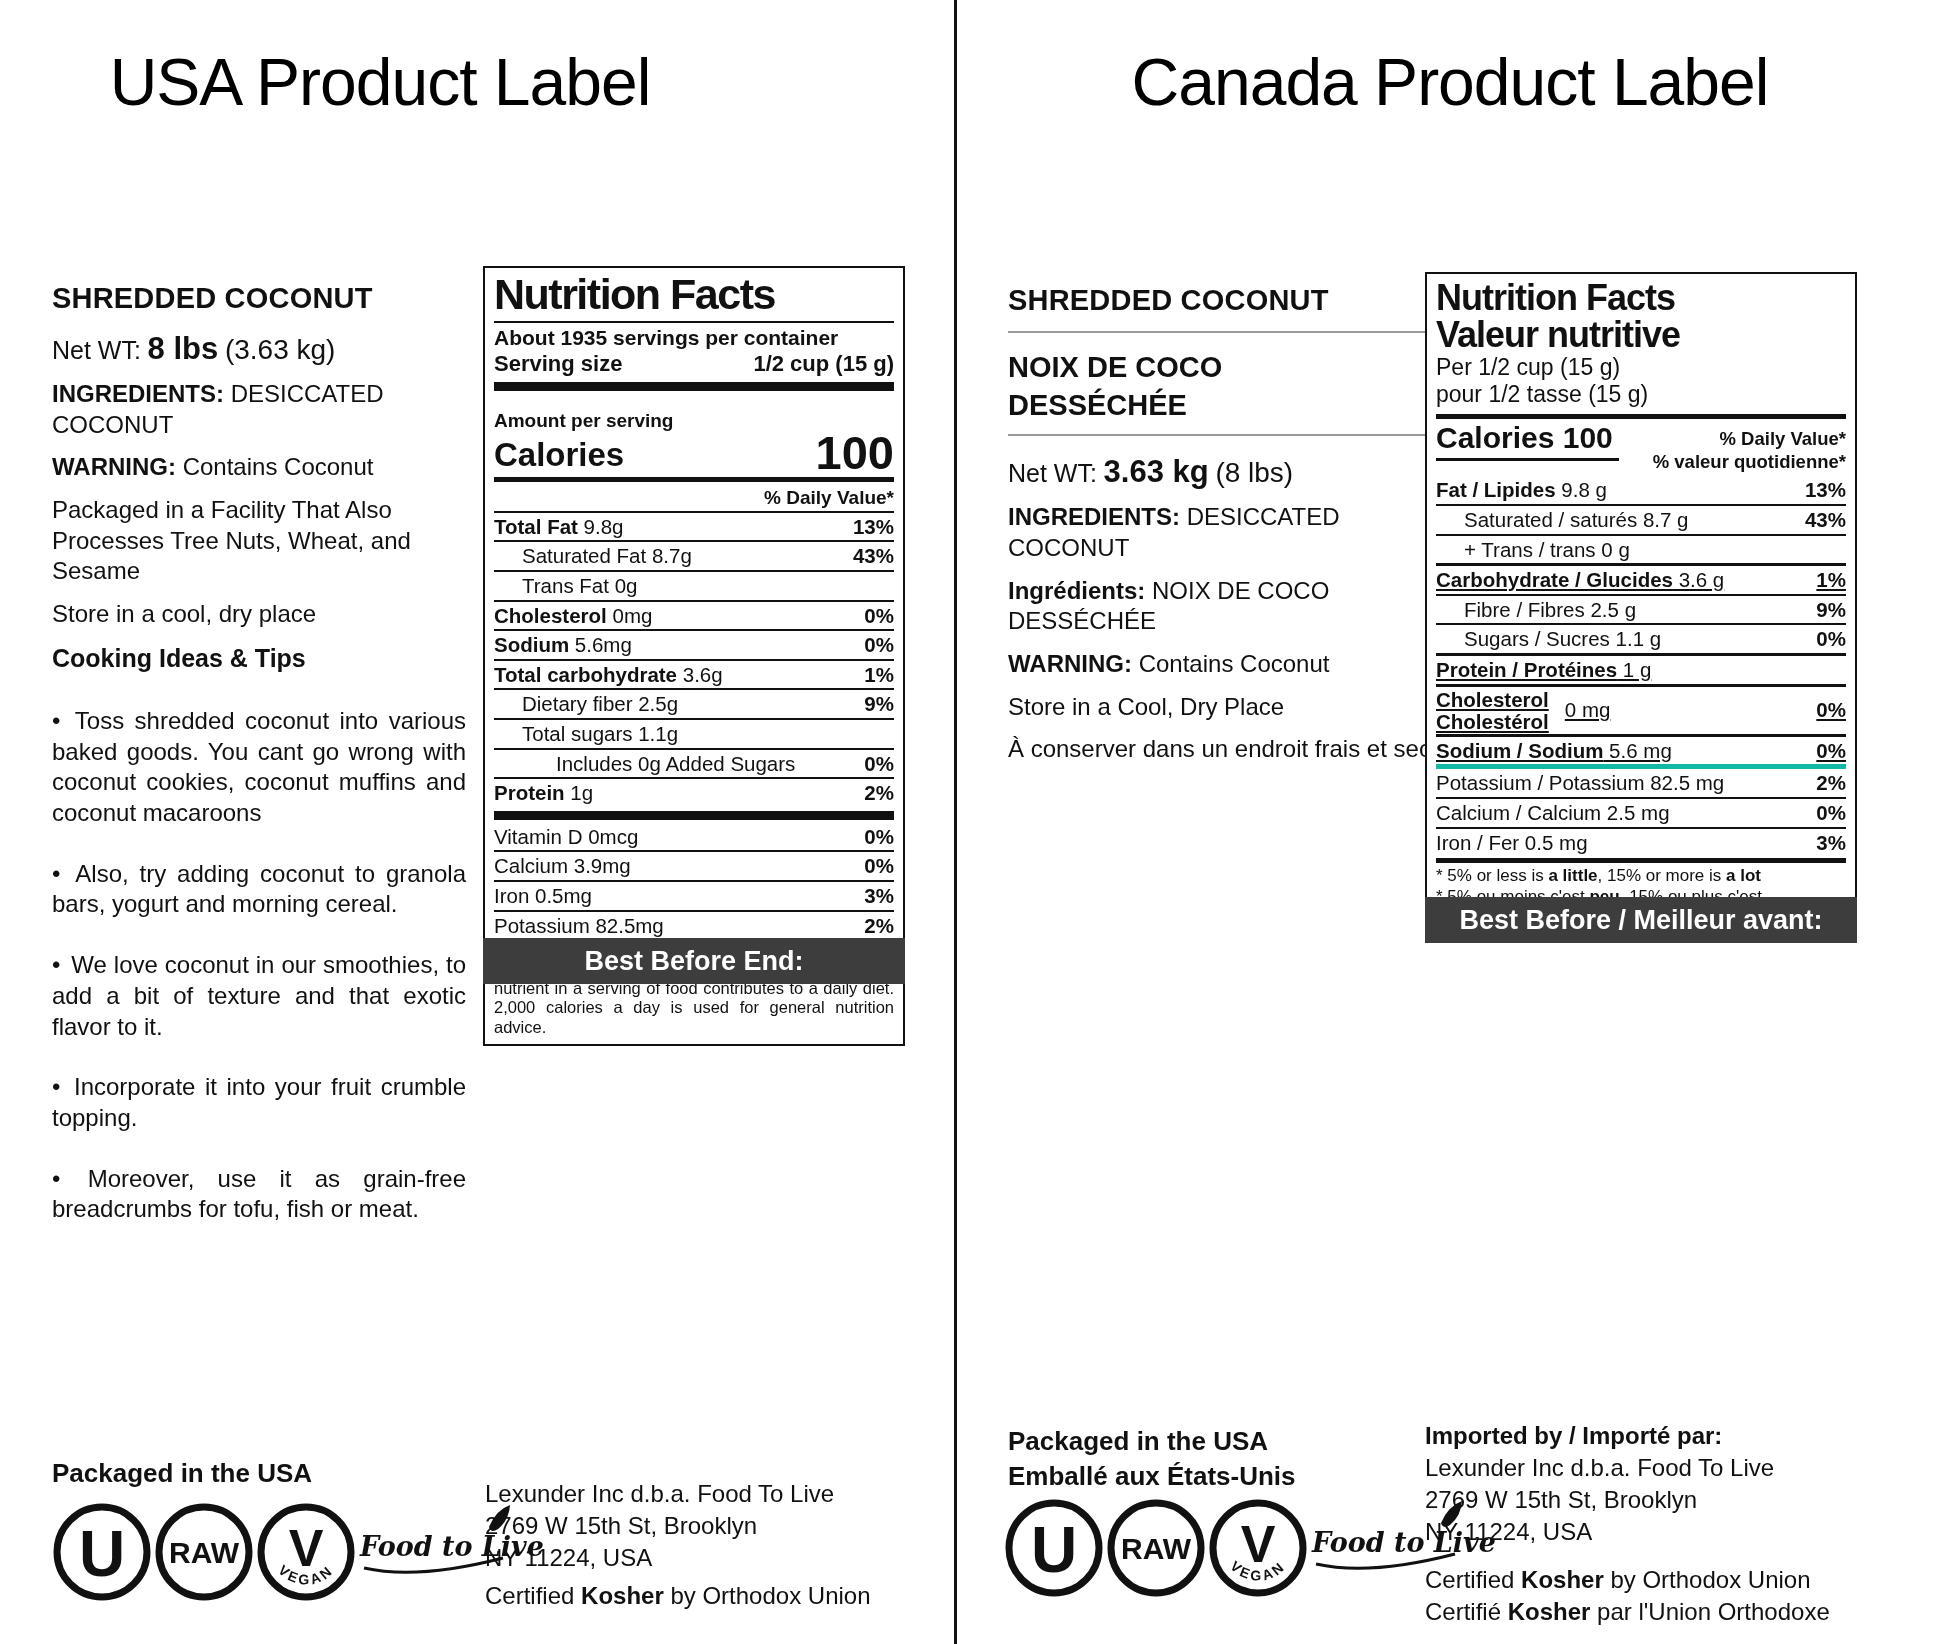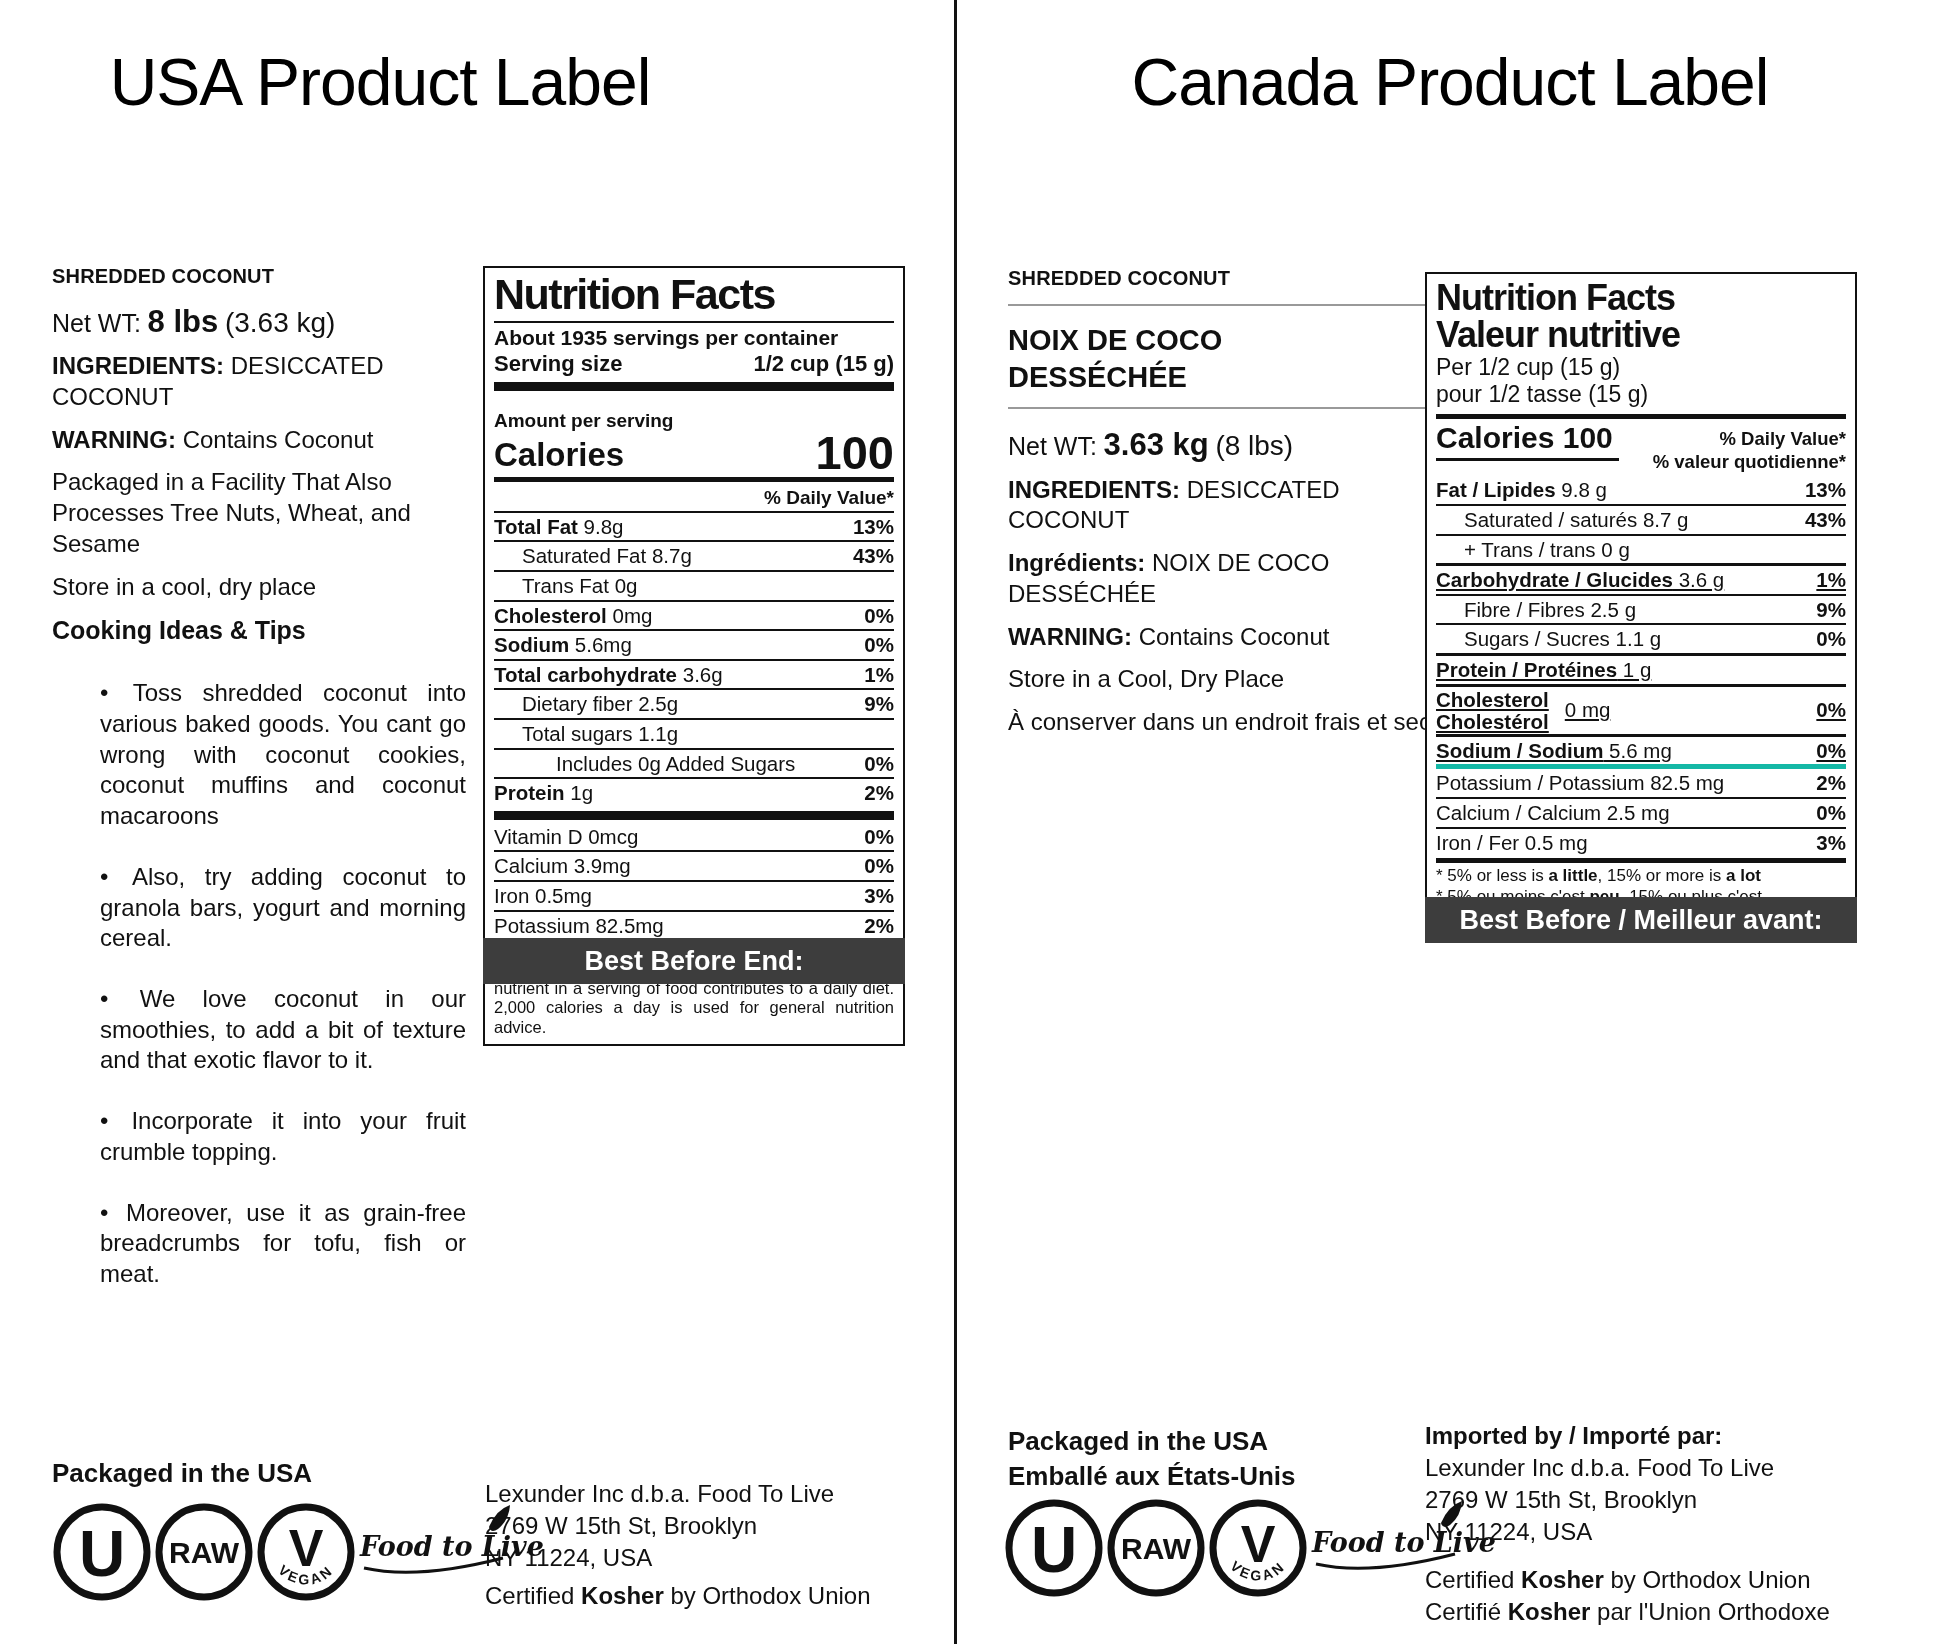--- a/index.html
+++ b/index.html
@@ -10,31 +10,31 @@
 
   
   .big-title{font-size:66px;font-weight:400;letter-spacing:-1px;text-align:center;color:#000;white-space:nowrap;}
   .usa-title{left:30px;top:44px;width:700px;}
   .ca-title{left:1010px;top:44px;width:880px;}
 
   
   .info-col{width:414px;font-size:24px;line-height:1.28;}
   .usa-left{left:52px;top:264px;}
   .ca-left{left:1008px;top:266px;width:424px;font-size:24px;line-height:1.28;}
-  .pname{font-size:20px;font-weight:700;letter-spacing:0.2px;margin-bottom:12px;}
+  .pname{font-size:29px;font-weight:700;letter-spacing:0.2px;margin-bottom:12px;margin-top:16px;}
   .pname-fr{font-size:29px;font-weight:700;width:340px;line-height:1.3;margin-bottom:6px;}
   .grayrule{border:none;border-top:2px solid #999;margin:10px 0 16px 0;}
   .netwt{margin-bottom:10px;}
   .nw-label{font-size:25px;}
   .nw-value{font-size:31px;font-weight:700;}
   .nw-alt{font-size:28px;}
   .para{margin-bottom:12px;}
   .para b{font-weight:700;}
   .tips-title{font-weight:700;font-size:25px;margin:6px 0 32px 0;}
-  .tip{text-align:justify;margin-bottom:30px;margin-left:48px;}
+  .tip{text-align:justify;margin-bottom:30px;}
   .tip .blt{padding-right:4px;}
 
   
   .nf{border:2px solid #111;background:#fff;padding:5px 9px 7px 9px;}
   .nf-us{left:483px;top:266px;width:422px;}
   .nf-ca{left:1425px;top:272px;width:432px;}
   .t1{font-size:43px;font-weight:700;letter-spacing:-1.5px;line-height:1.02;border-bottom:2px solid #111;padding-bottom:4px;}
   .servings{font-size:21px;font-weight:700;line-height:1.25;margin-top:2px;}
   .ssrow{display:flex;justify-content:space-between;font-size:22px;font-weight:700;line-height:1.2;}
   .bar8{height:9px;background:#111;margin:4px 0 3px 0;}

